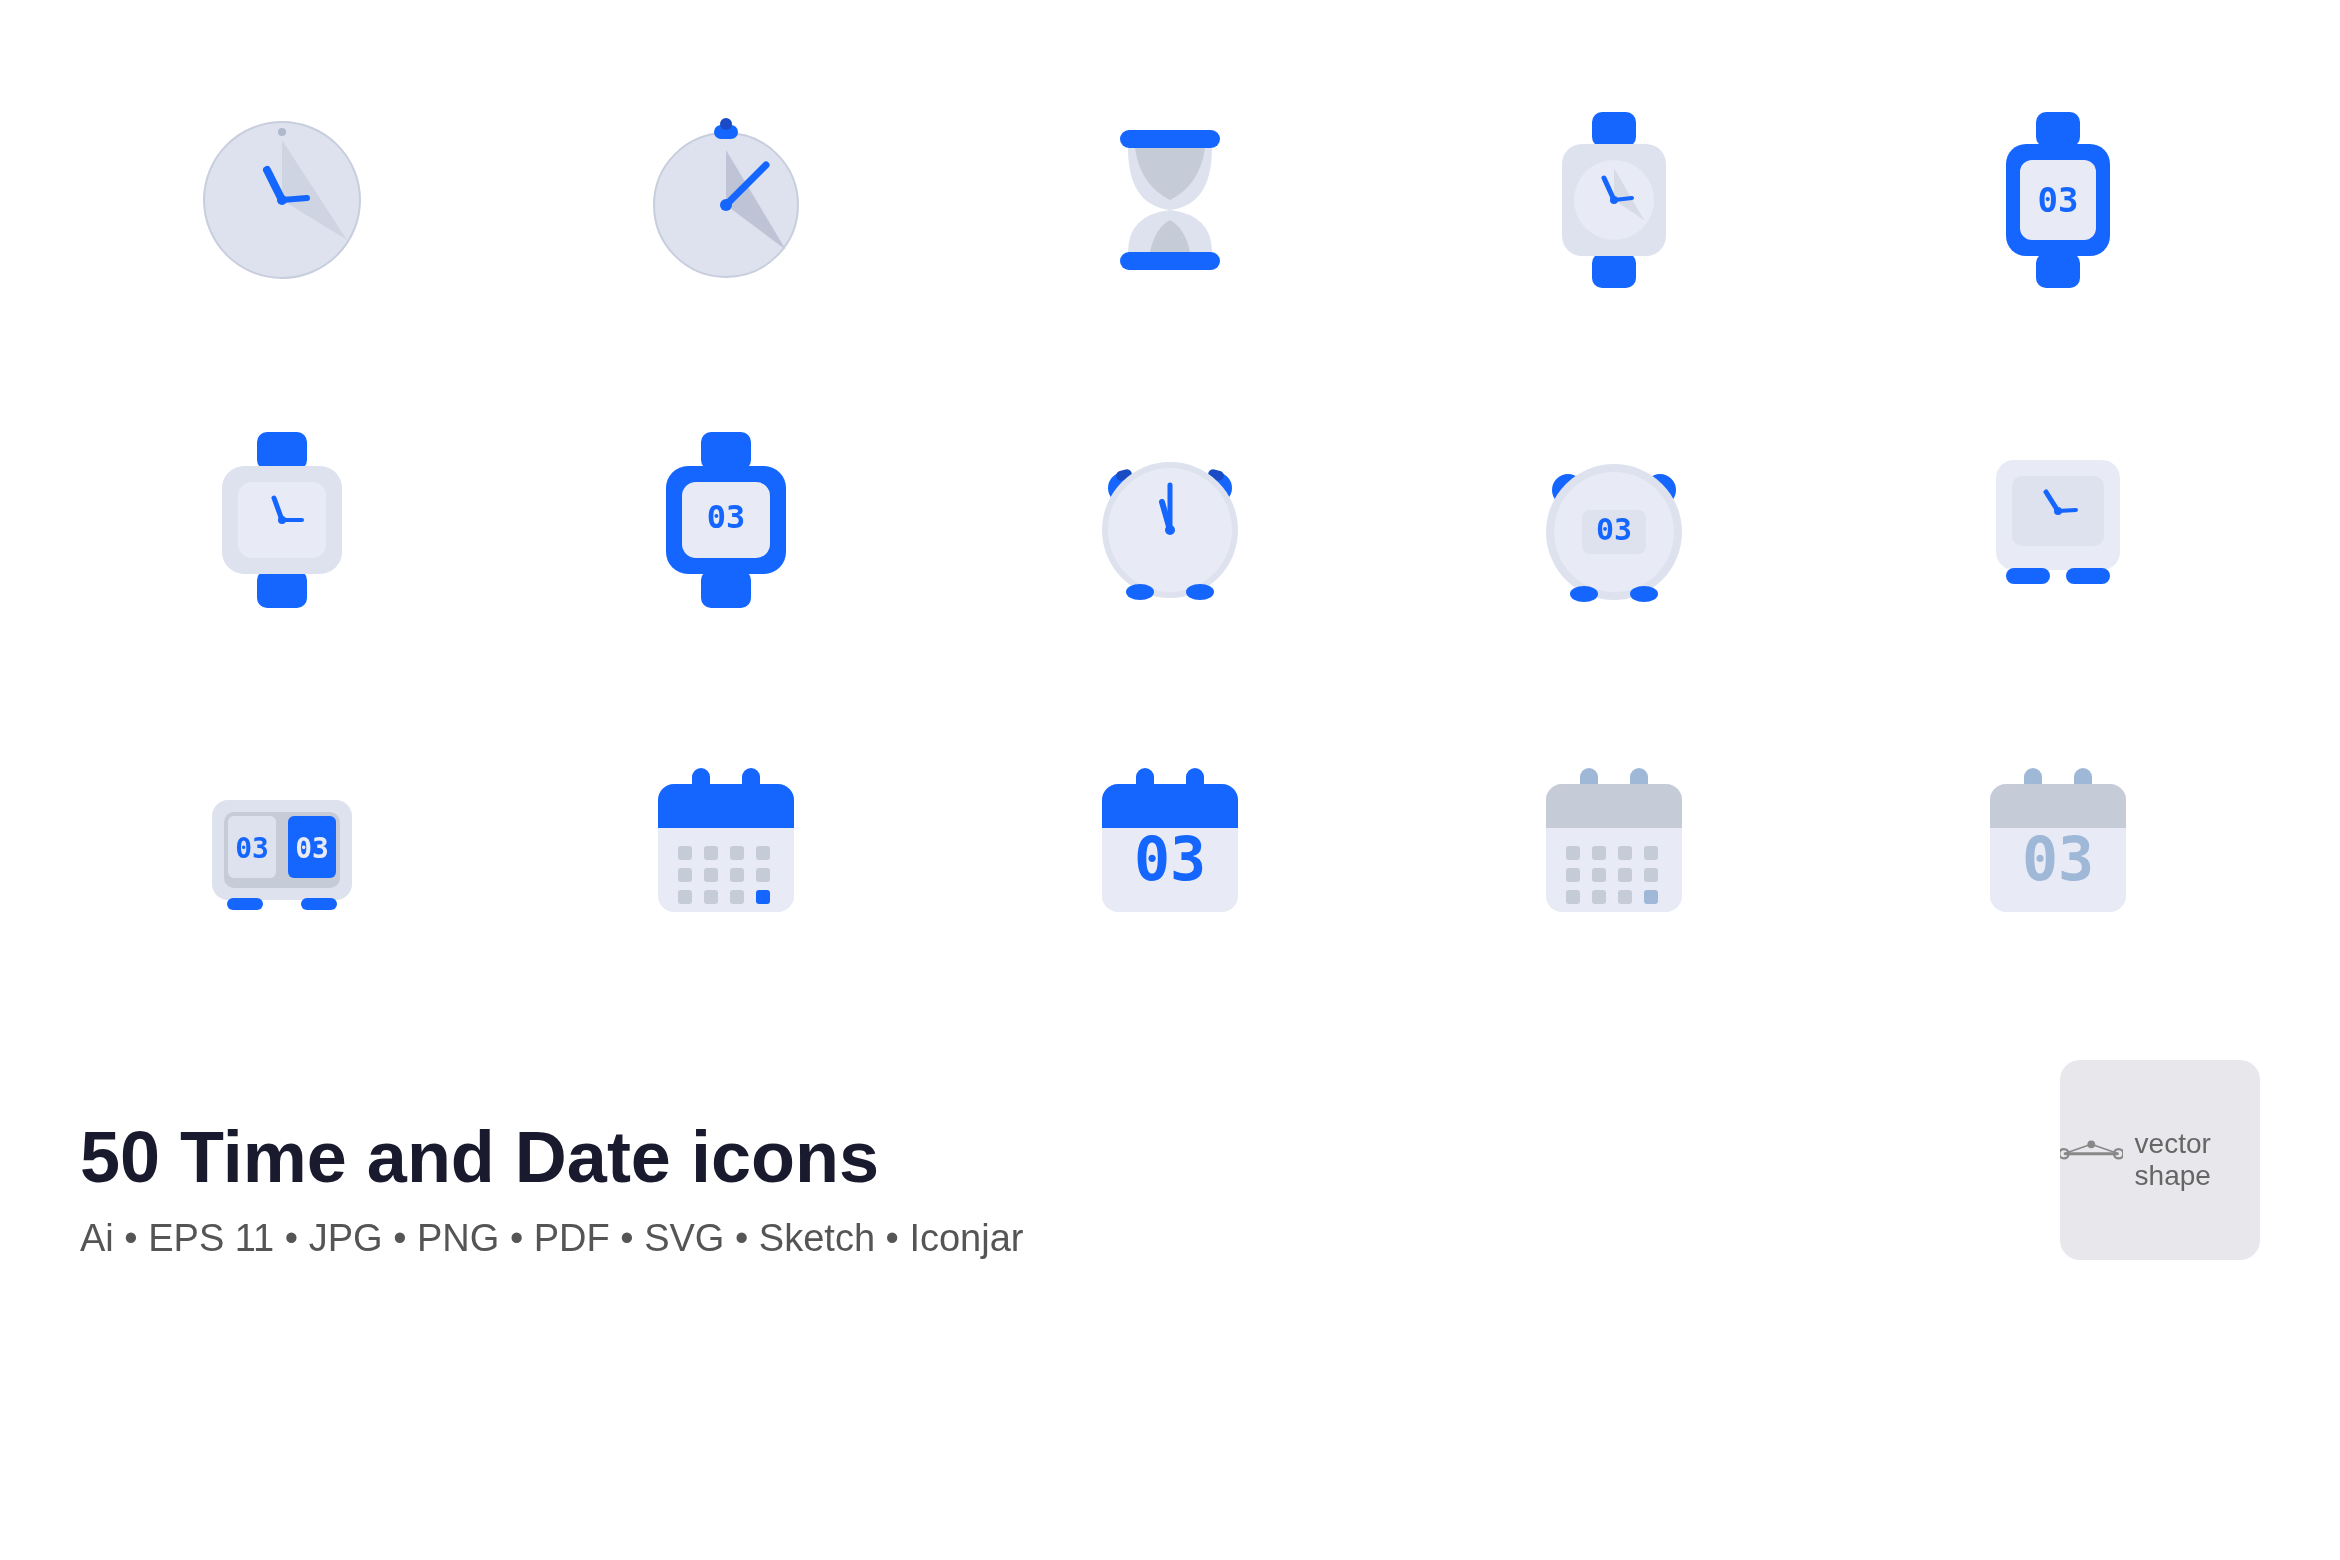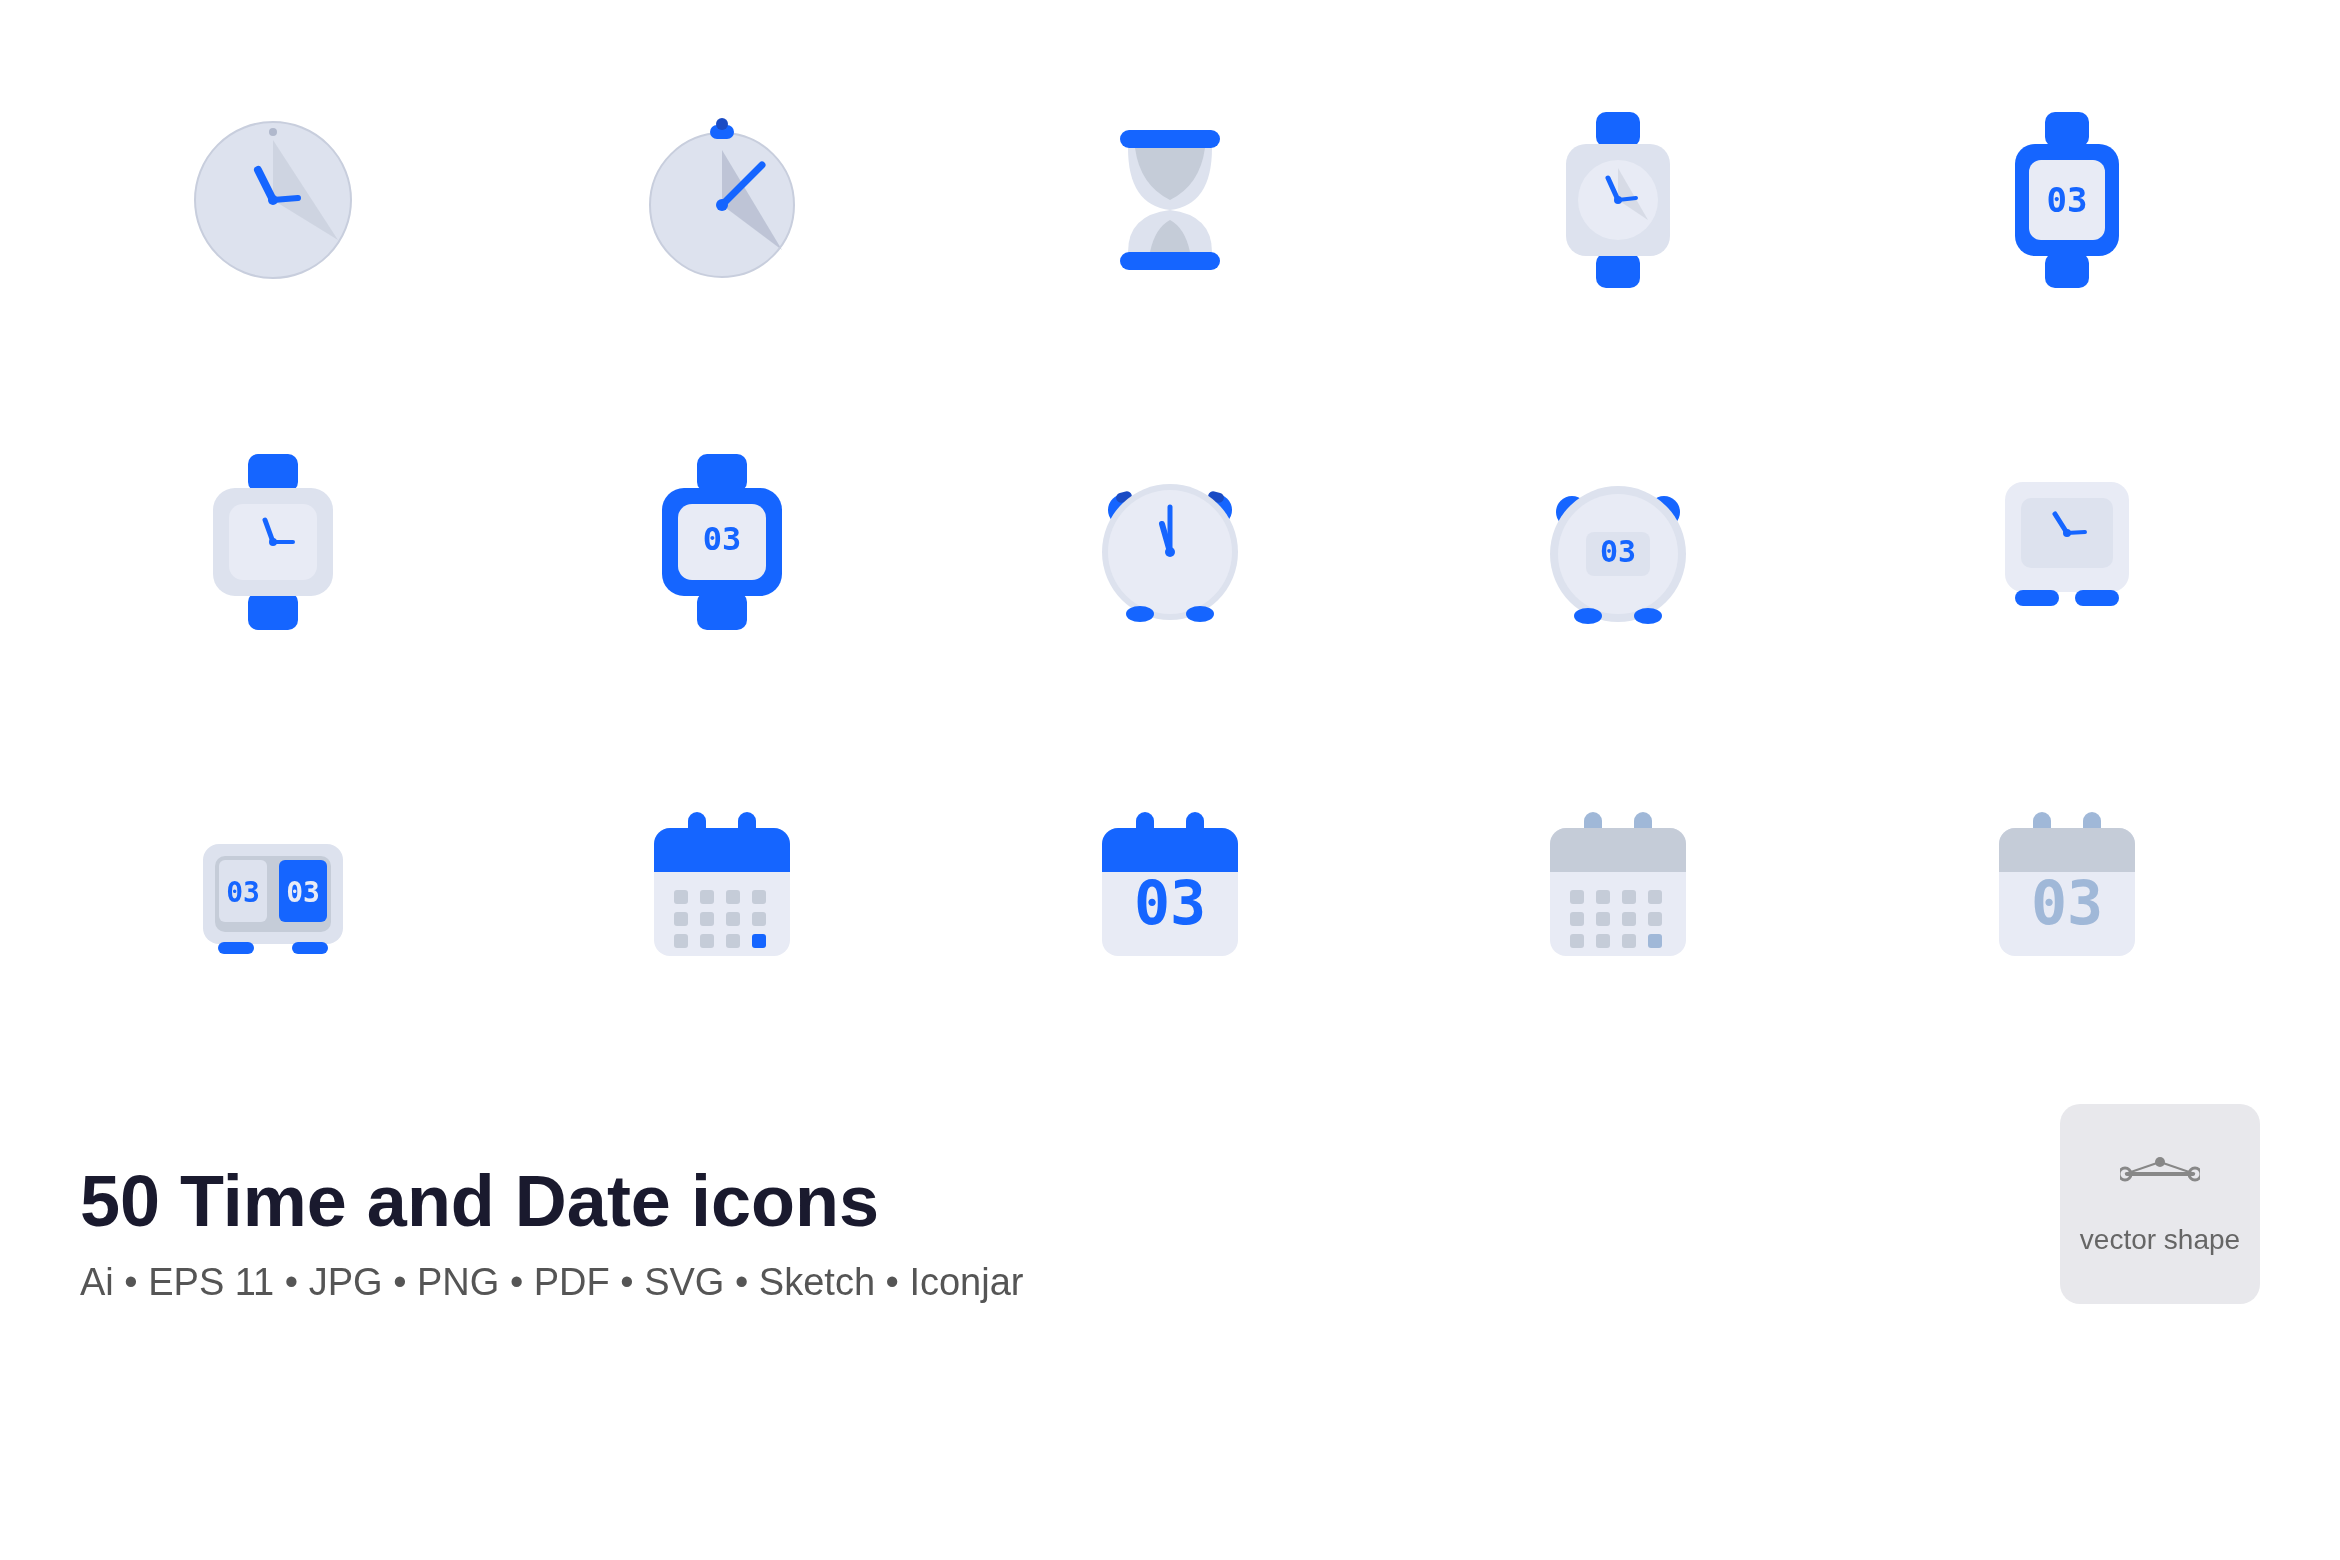--- a/index.html
+++ b/index.html
@@ -7,21 +7,21 @@
       background: #ffffff;
       font-family: -apple-system, BlinkMacSystemFont, 'Segoe UI', sans-serif;
       width: 2340px;
       height: 1560px;
       overflow: hidden;
       position: relative;
     }
     .icons-grid {
       display: grid;
       grid-template-columns: repeat(5, 1fr);
-      gap: 62px;
+      gap: 40px;
       padding: 60px 80px 40px 80px;
       max-width: 2340px;
     }
     .icon-cell {
       display: flex;
       align-items: center;
       justify-content: center;
       height: 280px;
     }
     
@@ -53,21 +53,21 @@
       display: flex;
       gap: 24px;
       align-items: center;
     }
     .badge {
       background: #e8e8ec;
       border-radius: 20px;
       width: 200px;
       height: 200px;
       display: flex;
-      flex-direction: column;
+      flex-direction: row;
       align-items: center;
       justify-content: center;
       gap: 12px;
     }
     .badge-label {
       font-size: 28px;
       color: #666;
       font-weight: 500;
     }
   </style>

